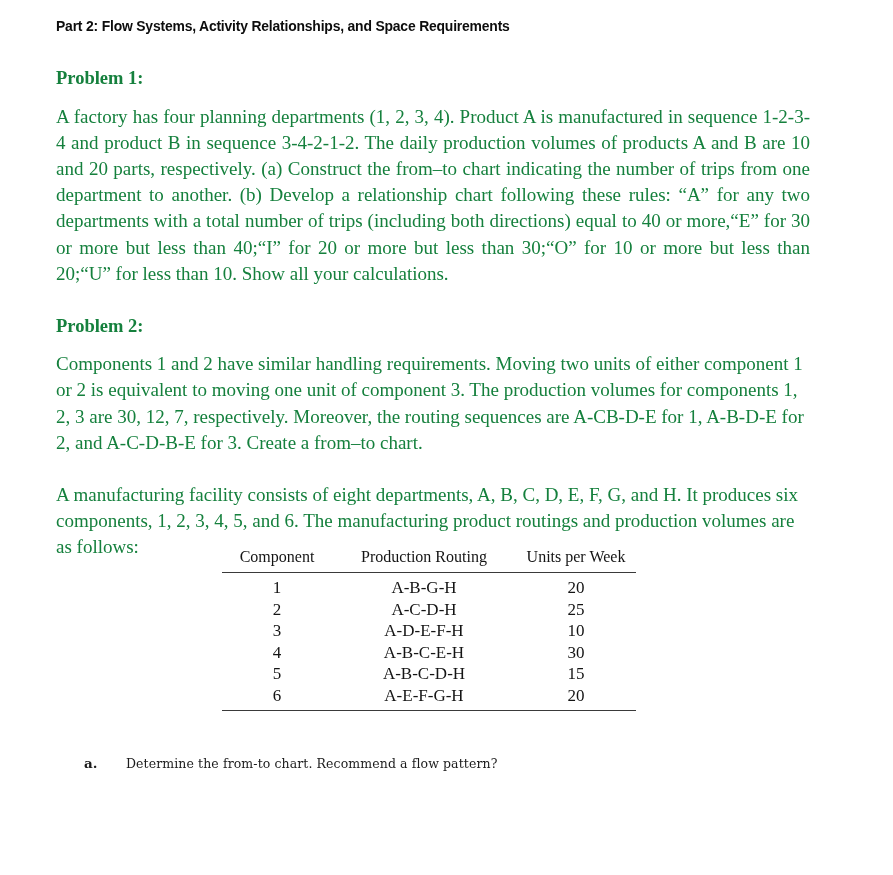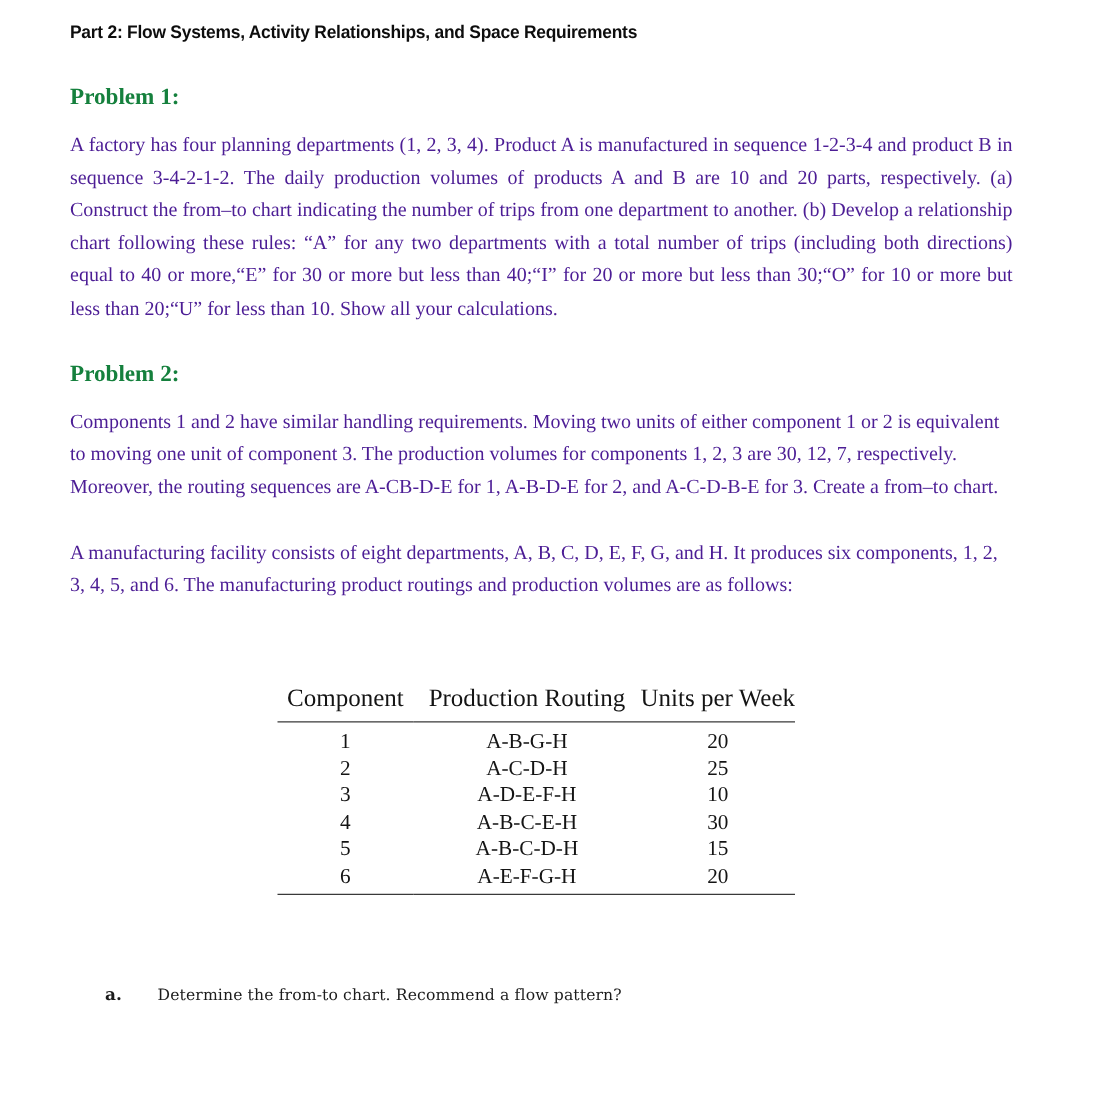--- a/index.html
+++ b/index.html
@@ -50,23 +50,23 @@
     font-weight: bold;
     font-size: 18.5px;
     color: #15803d;
     margin: 0 0 14px 0;
     line-height: 1.2;
   }
 
   
   .body-par {
     font-family: "Liberation Serif", "DejaVu Serif", serif;
-    font-size: 16px;
+    font-size: 19px;
     line-height: 26.2px;
-    color: #4c1d95;
+    color: #15803d;
     margin: 0;
   }
   .body-par.justified {
     text-align: justify;
     text-align-last: left;
   }
   .body-par.ragged {
     text-align: left;
   }
 
@@ -82,21 +82,21 @@
   }
   table.routing {
     border-collapse: collapse;
     width: 414px;
     font-family: "Liberation Serif", "DejaVu Serif", serif;
     font-size: 17px;
     color: #141414;
   }
   table.routing th {
     font-weight: normal;
-    font-size: 20px;
+    font-size: 16px;
     padding: 0 0 6px 0;
     text-align: center;
     white-space: nowrap;
   }
   table.routing thead tr {
     border-bottom: 1.4px solid #3a3a3a;
   }
   table.routing tbody tr:first-child td {
     padding-top: 6px;
   }
@@ -130,21 +130,20 @@
   }
   .footnote-marker {
     font-weight: bold;
     font-size: 13.5px;
     width: 42px;
     flex: 0 0 42px;
   }
   .footnote-text {
     flex: 1 1 auto;
     letter-spacing: 0.1px;
-    margin-top: 32px;
   }
 </style>
 </head>
 <body>
 
 <div class="page">
 
   <div class="content">
 
     <h1 class="part-header">Part 2: Flow Systems, Activity Relationships, and Space Requirements</h1>

